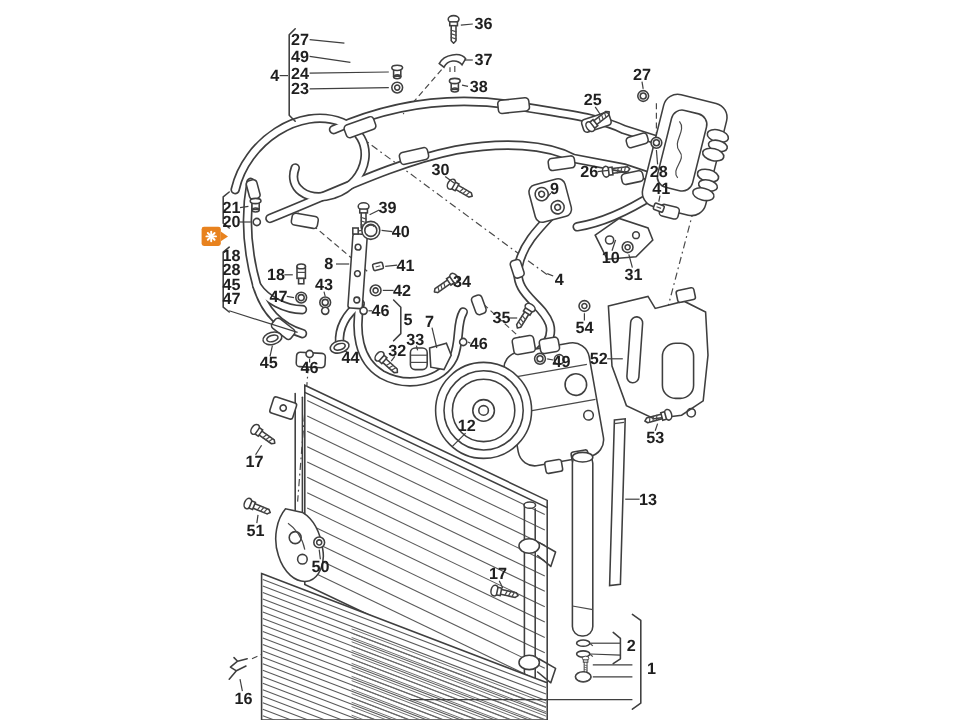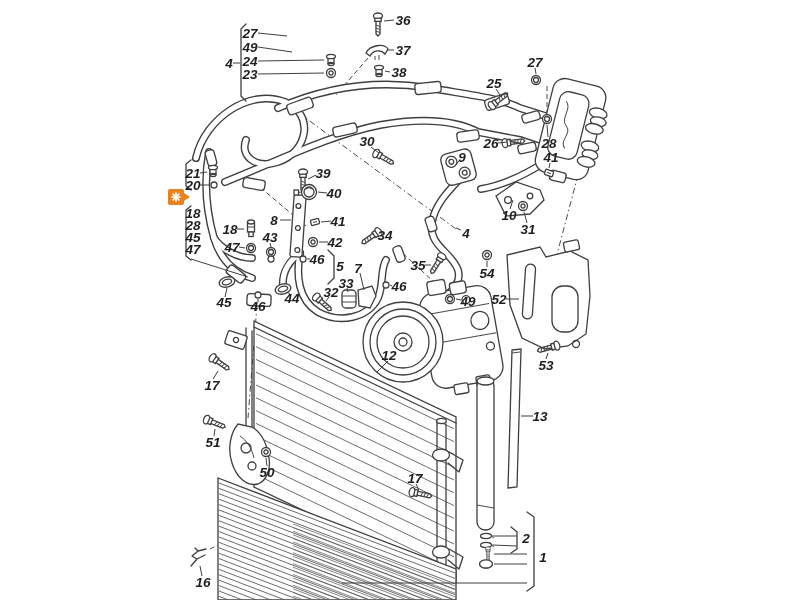--- a/index.html
+++ b/index.html
@@ -1,17 +1,17 @@
 <!DOCTYPE html>
 <html><head>
 <meta charset="utf-8">
 <style>
   html,body{margin:0;padding:0;background:#fff;}
   .stage{position:relative;width:800px;height:600px;background:#fff;overflow:hidden;
-         font-family:"Liberation Sans", sans-serif;font-style:italic;}
+         font-family:"Liberation Sans", sans-serif;}
   svg{position:absolute;left:0;top:0;}
   .ink{stroke:#3f3f3f;fill:none;stroke-width:1.3;stroke-linecap:round;stroke-linejoin:round;}
   .thin{stroke:#4a4a4a;stroke-width:1;}
   .tube-dark{stroke:#3f3f3f;stroke-width:8;fill:none;stroke-linecap:round;}
   .tube-lite{stroke:#ffffff;stroke-width:5.2;fill:none;stroke-linecap:round;}
   .wfill{fill:#ffffff;stroke:#3f3f3f;stroke-width:1.3;}
   .hatch{stroke:#5a5a5a;stroke-width:0.9;}
   .hatch2{stroke:#6a6a6a;stroke-width:0.8;}
   .dash{stroke:#4a4a4a;stroke-width:1;fill:none;stroke-dasharray:6 3 1.5 3;}
   .dash2{stroke:#4a4a4a;stroke-width:1;fill:none;stroke-dasharray:5 3;}

